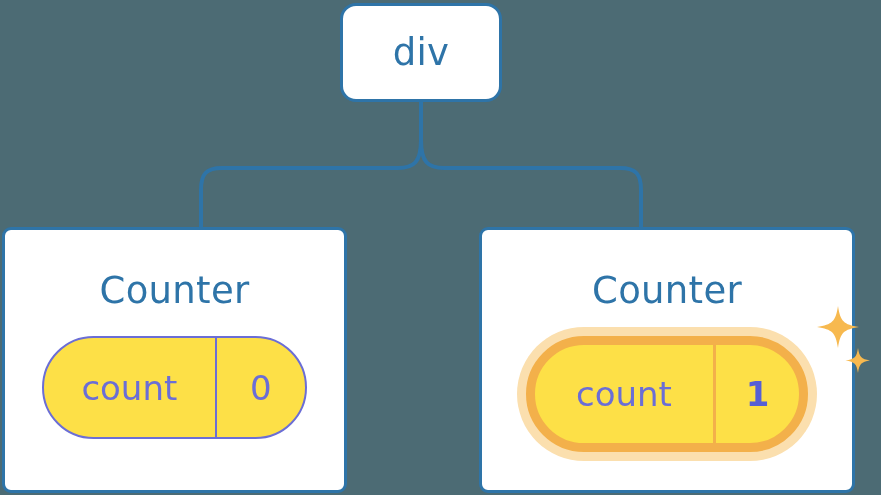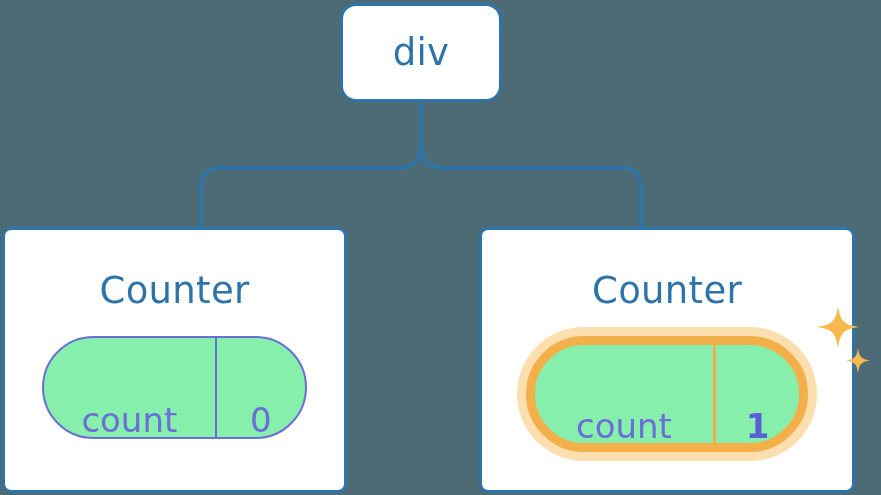--- a/index.html
+++ b/index.html
@@ -91,23 +91,23 @@
   .pill-wrap {
     position: relative;
     margin-top: 27px;
     display: flex;
     align-items: center;
     justify-content: center;
   }
   .pill {
     position: relative;
     display: flex;
-    align-items: flex-end;
+    align-items: center;
     box-sizing: border-box;
-    background: #86efac;
+    background: #fde047;
   }
   
   .pill.plain {
     width: 265px;
     height: 103px;
     border: 2px solid #6b6ed6;
     border-radius: 52px;
   }
   .pill.plain .pill-key,
   .pill.plain .pill-val {

